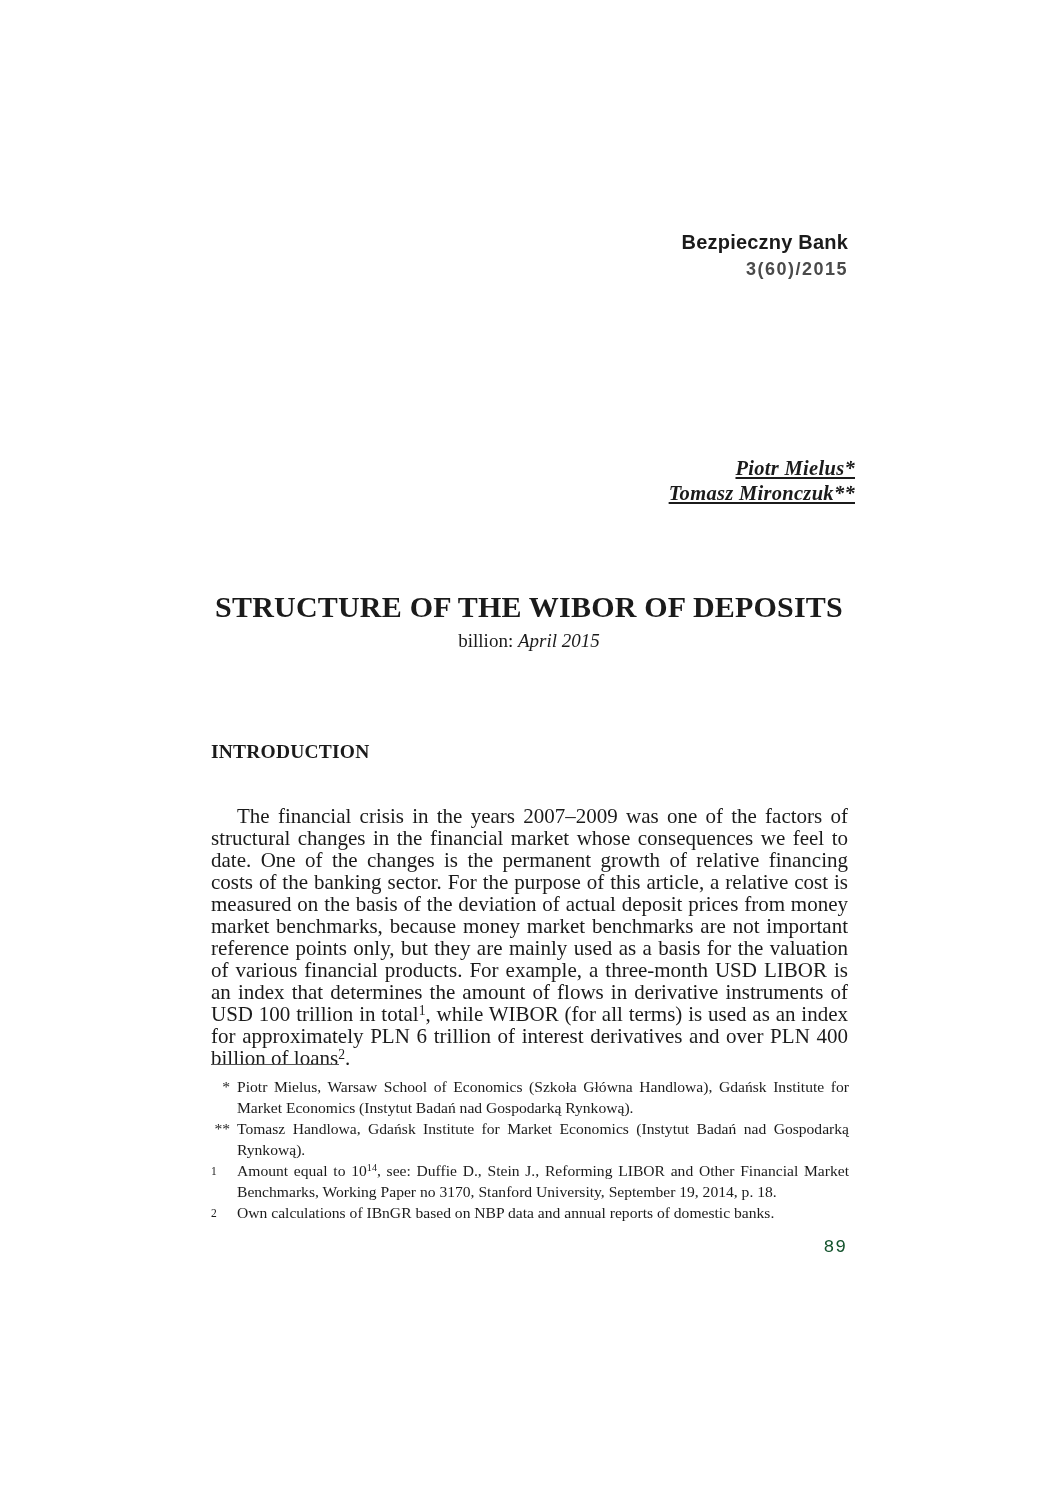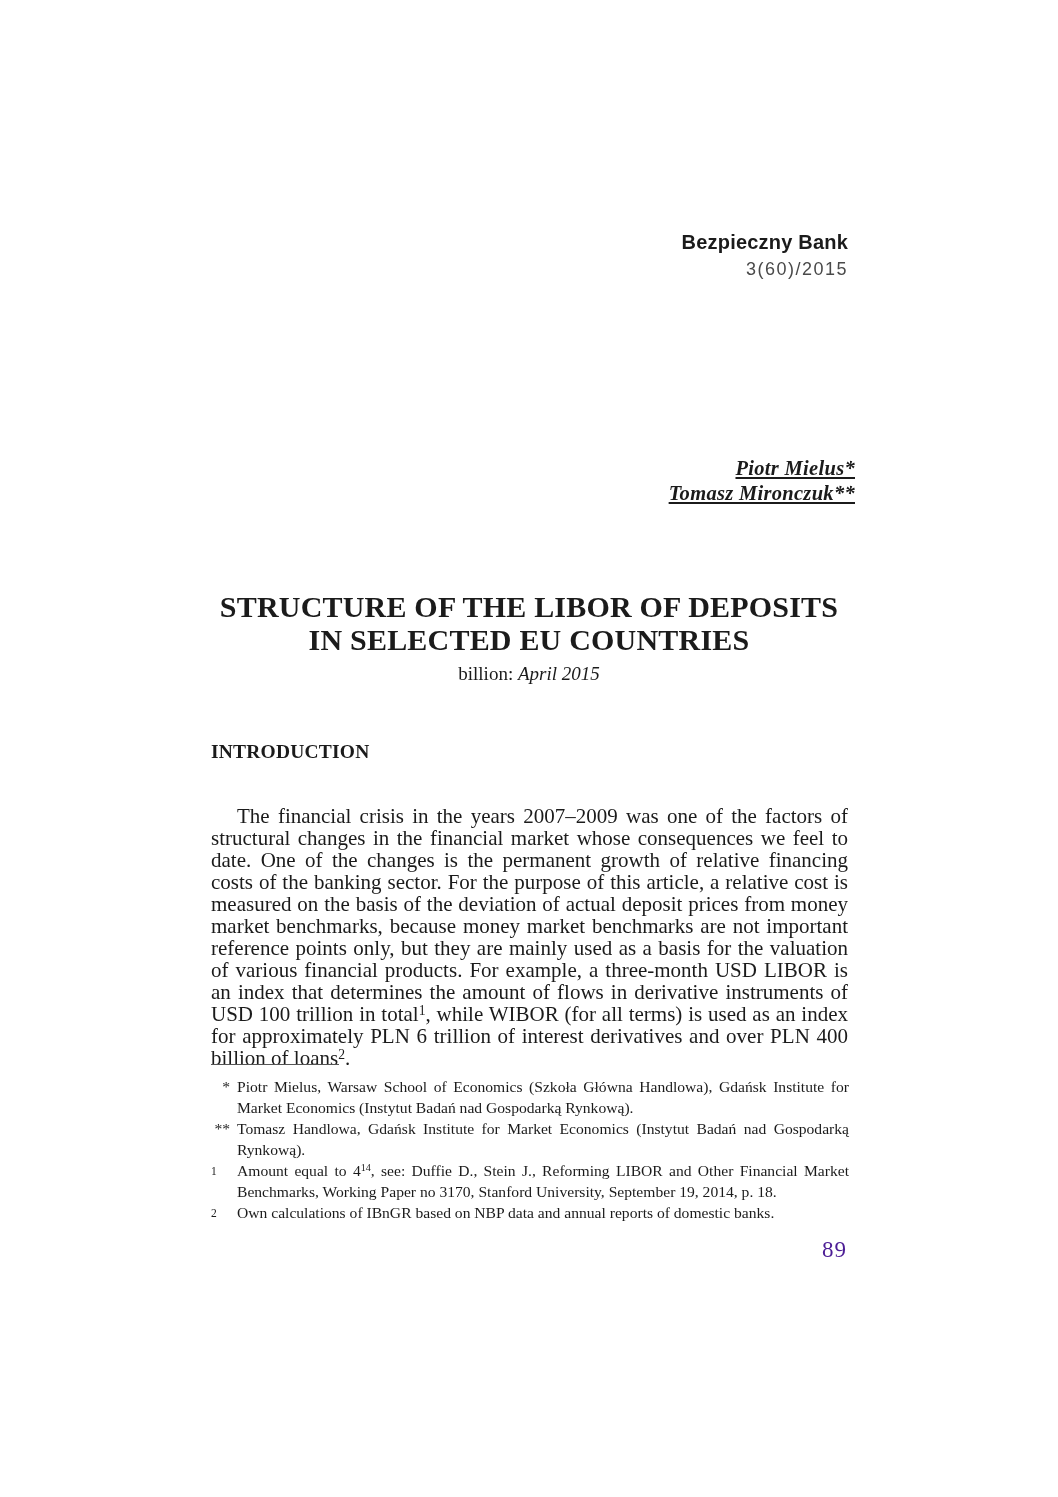--- a/index.html
+++ b/index.html
@@ -23,21 +23,21 @@
   }
   .journal-name {
     font-size: 20px;
     font-weight: 700;
     color: #1b1b1b;
     letter-spacing: 0.2px;
   }
   .journal-issue {
     margin-top: 5px;
     font-size: 18px;
-    font-weight: 400;
+    font-weight: 700;
     color: #4a4a4a;
     letter-spacing: 1.5px;
   }
 
   
   .authors {
     position: absolute;
     top: 456px;
     right: 203px;
     text-align: right;
@@ -126,66 +126,65 @@
     font-size: 11.5px;
     padding-top: 1px;
   }
   .fn-text { flex: 1; text-align: justify; }
 
   
   .page-number {
     position: absolute;
     top: 1237px;
     right: 211px;
-    font-family: Liberation Serif, serif;
-    font-size: 23px;
+    font-family: Liberation Mono, monospace;
+    font-size: 18px;
     font-weight: 400;
-    color: #4c1d95;
+    color: #14532d;
     letter-spacing: 1px;
   }
 </style>
 </head>
 <body>
 
 <div class="page">
 
   <div class="journal-header">
     <div class="journal-name">Bezpieczny Bank</div>
     <div class="journal-issue">3(60)/2015</div>
   </div>
 
   <div class="authors">
     <div>Piotr Mielus*</div>
     <div>Tomasz Mironczuk**</div>
   </div>
 
   <div class="title-block">
-    <div class="title-line">STRUCTURE OF THE LIBOR OF DEPOSITS</div>
-    <div class="title-line">IN SELECTED EU COUNTRIES</div>
+    <div class="title-line">STRUCTURE OF THE WIBOR OF DEPOSITS</div>
     <div class="version-line"><span>billion: </span><span class="version-value">April 2015</span></div>
   </div>
 
   <div class="section-heading">INTRODUCTION</div>
 
   <p class="body-paragraph"><span>The financial crisis in the years 2007–2009 was one of the factors of structural changes in the financial market whose consequences we feel to date. One of the changes is the permanent growth of relative financing costs of the banking sector. For the purpose of this article, a relative cost is measured on the basis of the deviation of actual deposit prices from money market benchmarks, because money market benchmarks are not important reference points only, but they are mainly used as a basis for the valuation of various financial products. For example, a three-month USD LIBOR is an index that determines the amount of flows in derivative instruments of USD 100 trillion in total</span><sup><span>1</span></sup><span>, while WIBOR (for all terms) is used as an index for approximately PLN 6 trillion of interest derivatives and over PLN 400 billion of loans</span><sup><span>2</span></sup><span>.</span></p>
 
   <div class="footnote-rule"></div>
 
   <div class="footnotes">
     <div class="fn-row">
       <span class="fn-marker">*</span>
       <span class="fn-text">Piotr Mielus, Warsaw School of Economics (Szkoła Główna Handlowa), Gdańsk Institute for Market Economics (Instytut Badań nad Gospodarką Rynkową).</span>
     </div>
     <div class="fn-row">
       <span class="fn-marker">**</span>
       <span class="fn-text">Tomasz Handlowa, Gdańsk Institute for Market Economics (Instytut Badań nad Gospodarką Rynkową).</span>
     </div>
     <div class="fn-row">
       <span class="fn-marker numeric">1</span>
-      <span class="fn-text"><span>Amount equal to 4</span><sup><span>14</span></sup><span>, see: Duffie D., Stein J., Reforming LIBOR and Other Financial Market Benchmarks, Working Paper no 3170, Stanford University, September 19, 2014, p. 18.</span></span>
+      <span class="fn-text"><span>Amount equal to 10</span><sup><span>14</span></sup><span>, see: Duffie D., Stein J., Reforming LIBOR and Other Financial Market Benchmarks, Working Paper no 3170, Stanford University, September 19, 2014, p. 18.</span></span>
     </div>
     <div class="fn-row">
       <span class="fn-marker numeric">2</span>
       <span class="fn-text">Own calculations of IBnGR based on NBP data and annual reports of domestic banks.</span>
     </div>
   </div>
 
   <div class="page-number">89</div>
 
 </div>

